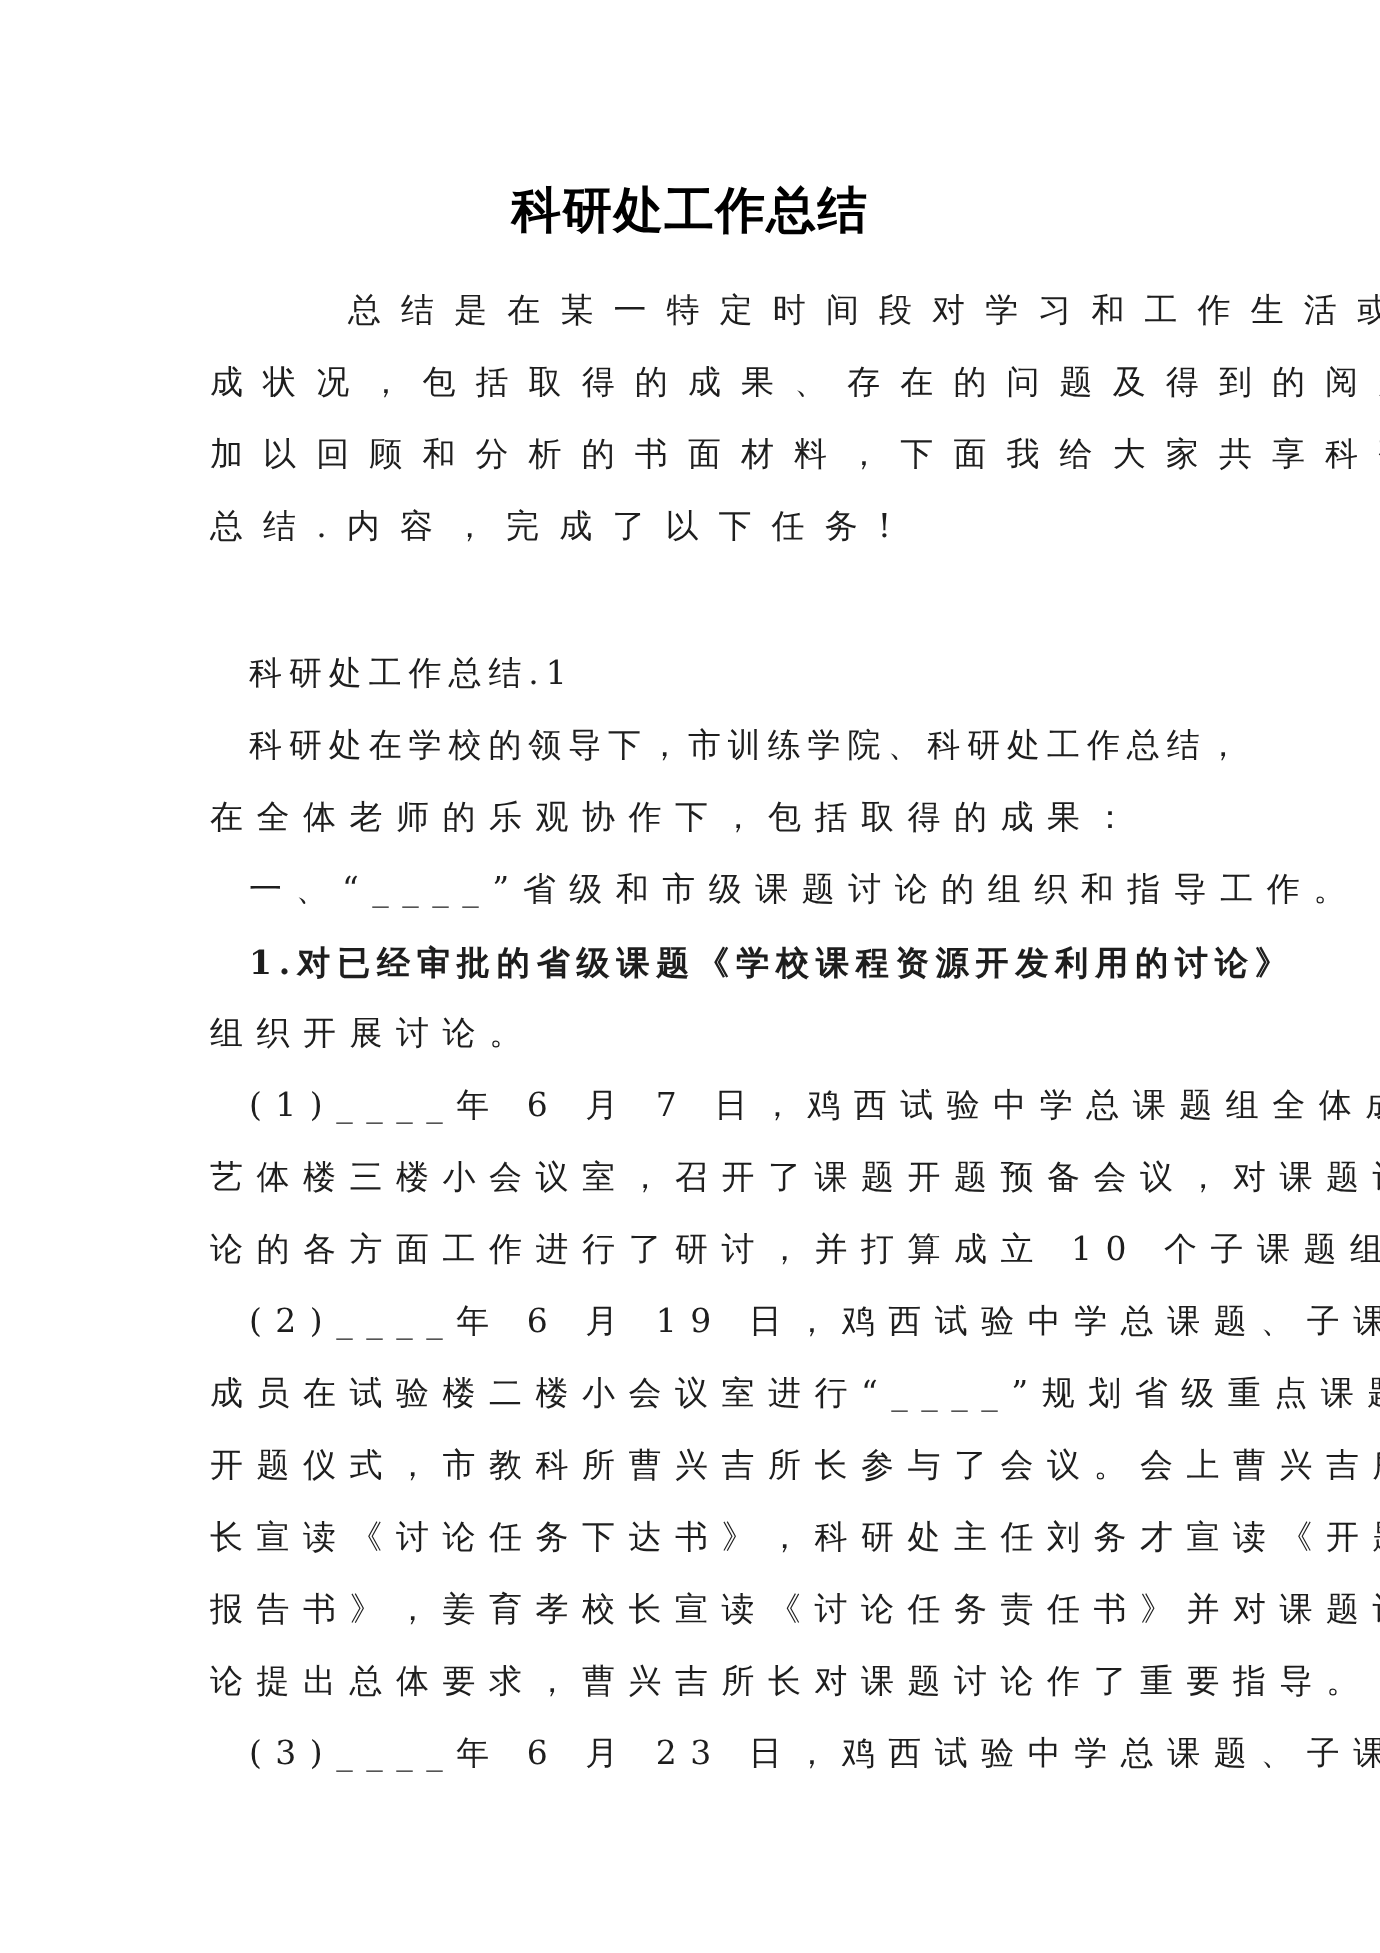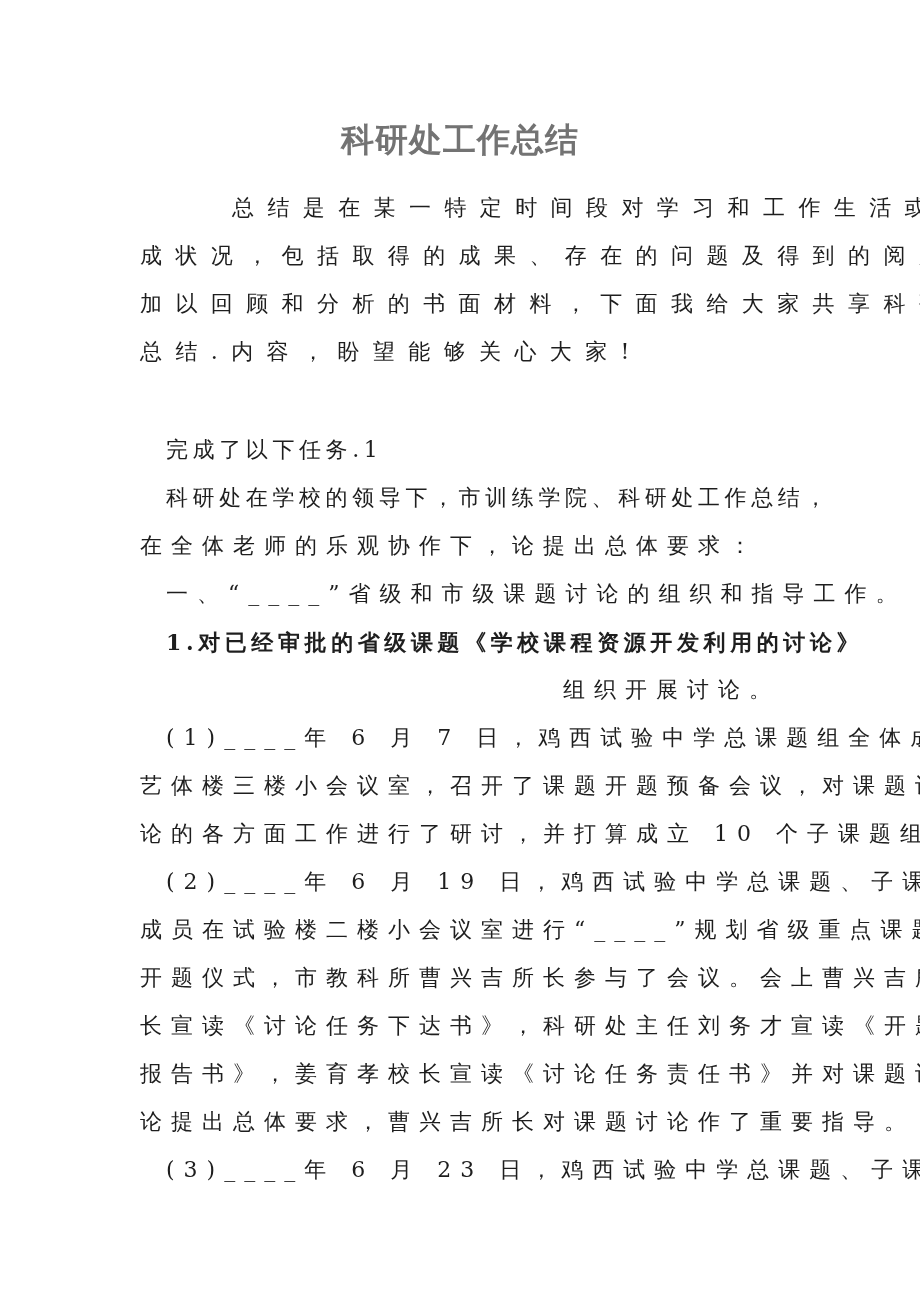--- a/index.html
+++ b/index.html
@@ -1,51 +1,51 @@
 <!DOCTYPE html>
 <html><head>
 <meta charset="utf-8">
 <style>
   html, body { margin: 0; padding: 0; background: #ffffff; }
   body { width: 920px; height: 1302px; position: relative; overflow: hidden;
          font-family: "DejaVu Serif", "Liberation Serif", serif; color: #1a1a1a; }
   .page { position: absolute; left: 0; top: 0; width: 920px; height: 1302px; background: #fff; }
   .title { position: absolute; left: 0; width: 920px; top: 116px; text-align: center;
            font-family: "DejaVu Sans", "Liberation Sans", sans-serif; font-weight: bold;
-           font-size: 33px; letter-spacing: 1px; color: #737373; line-height: 48px; }
+           font-size: 33px; letter-spacing: 1px; color: #000000; line-height: 48px; }
   .line { position: absolute; left: 140px; width: 640px; white-space: nowrap;
           font-size: 22px; line-height: 48px; height: 48px; color: #1e1e1e; }
   .intro { letter-spacing: 13.4px; }
   .body-line { letter-spacing: 9px; }
   .tight { letter-spacing: 4.6px; }
   .ind1 { left: 166px; }
   .ind2 { left: 232px; }
 </style>
 </head>
 <body>
 
 <div class="page">
 
   <div class="title">科研处工作总结</div>
 
   <div>
     <div class="line intro ind2" style="top:184px;">总结是在某一特定时间段对学习和工作生活或其完</div>
     <div class="line intro" style="top:232px;">成状况，包括取得的成果、存在的问题及得到的阅历和教训</div>
     <div class="line intro" style="top:280px;">加以回顾和分析的书面材料，下面我给大家共享科研处工作</div>
-    <div class="line intro" style="top:328px;">总结.内容，盼望能够关心大家!</div>
+    <div class="line intro" style="top:328px;">总结.内容，完成了以下任务!</div>
   </div>
 
-  <div class="line body-line ind1 tight" style="top:426px;">完成了以下任务.1</div>
+  <div class="line body-line ind1 tight" style="top:426px;">科研处工作总结.1</div>
 
   <div>
     <div class="line body-line ind1 tight" style="top:474px;">科研处在学校的领导下，市训练学院、科研处工作总结，</div>
-    <div class="line body-line" style="top:522px;">在全体老师的乐观协作下，论提出总体要求：</div>
+    <div class="line body-line" style="top:522px;">在全体老师的乐观协作下，包括取得的成果：</div>
     <div class="line body-line ind1" style="top:570px;">一、“____”省级和市级课题讨论的组织和指导工作。</div>
     <div class="line body-line ind1 tight" style="top:618px;font-weight:bold;">1.对已经审批的省级课题《学校课程资源开发利用的讨论》</div>
-    <div class="line body-line" style="top:666px;text-align:right;">组织开展讨论。</div>
+    <div class="line body-line" style="top:666px;">组织开展讨论。</div>
     <div class="line body-line ind1" style="top:714px;">(1)____年 6 月 7 日，鸡西试验中学总课题组全体成员在</div>
     <div class="line body-line" style="top:762px;">艺体楼三楼小会议室，召开了课题开题预备会议，对课题讨</div>
     <div class="line body-line" style="top:810px;">论的各方面工作进行了研讨，并打算成立 10 个子课题组。</div>
     <div class="line body-line ind1" style="top:858px;">(2)____年 6 月 19 日，鸡西试验中学总课题、子课题全体</div>
     <div class="line body-line" style="top:906px;">成员在试验楼二楼小会议室进行“____”规划省级重点课题</div>
     <div class="line body-line" style="top:954px;">开题仪式，市教科所曹兴吉所长参与了会议。会上曹兴吉所</div>
     <div class="line body-line" style="top:1002px;">长宣读《讨论任务下达书》，科研处主任刘务才宣读《开题</div>
     <div class="line body-line" style="top:1050px;">报告书》，姜育孝校长宣读《讨论任务责任书》并对课题讨</div>
     <div class="line body-line" style="top:1098px;text-align:right;">论提出总体要求，曹兴吉所长对课题讨论作了重要指导。</div>
     <div class="line body-line ind1" style="top:1146px;">(3)____年 6 月 23 日，鸡西试验中学总课题、子课题负责</div>

